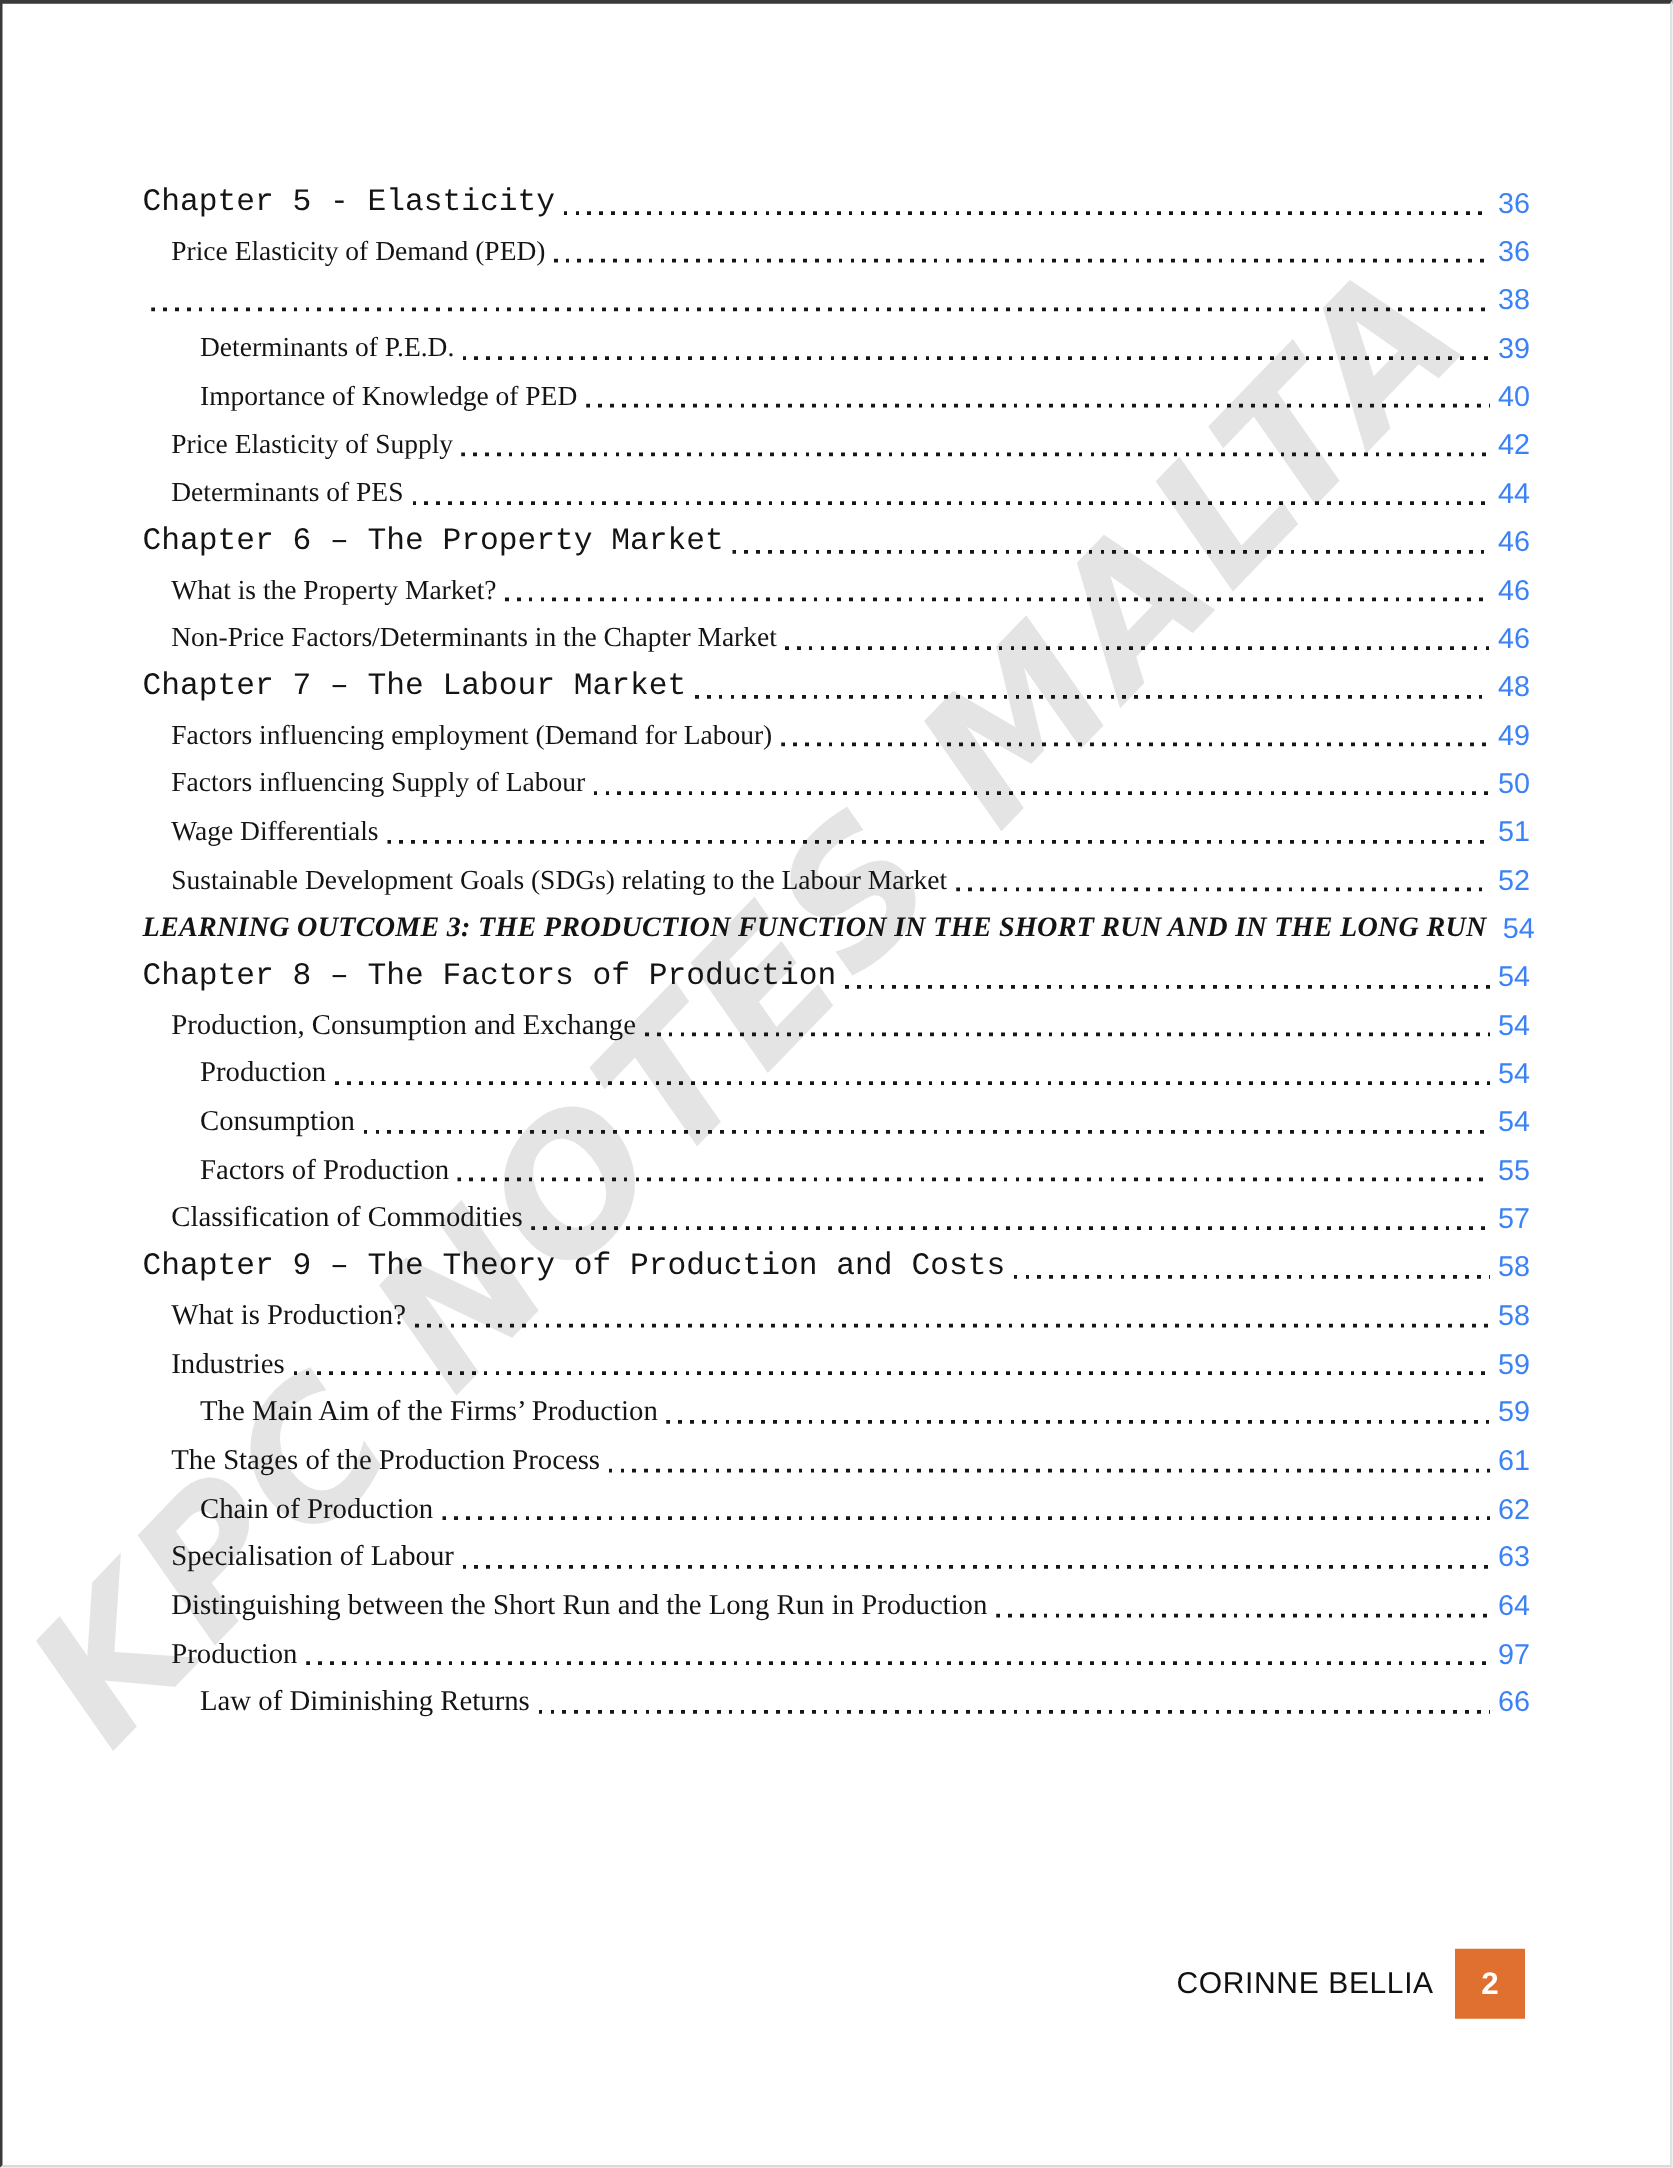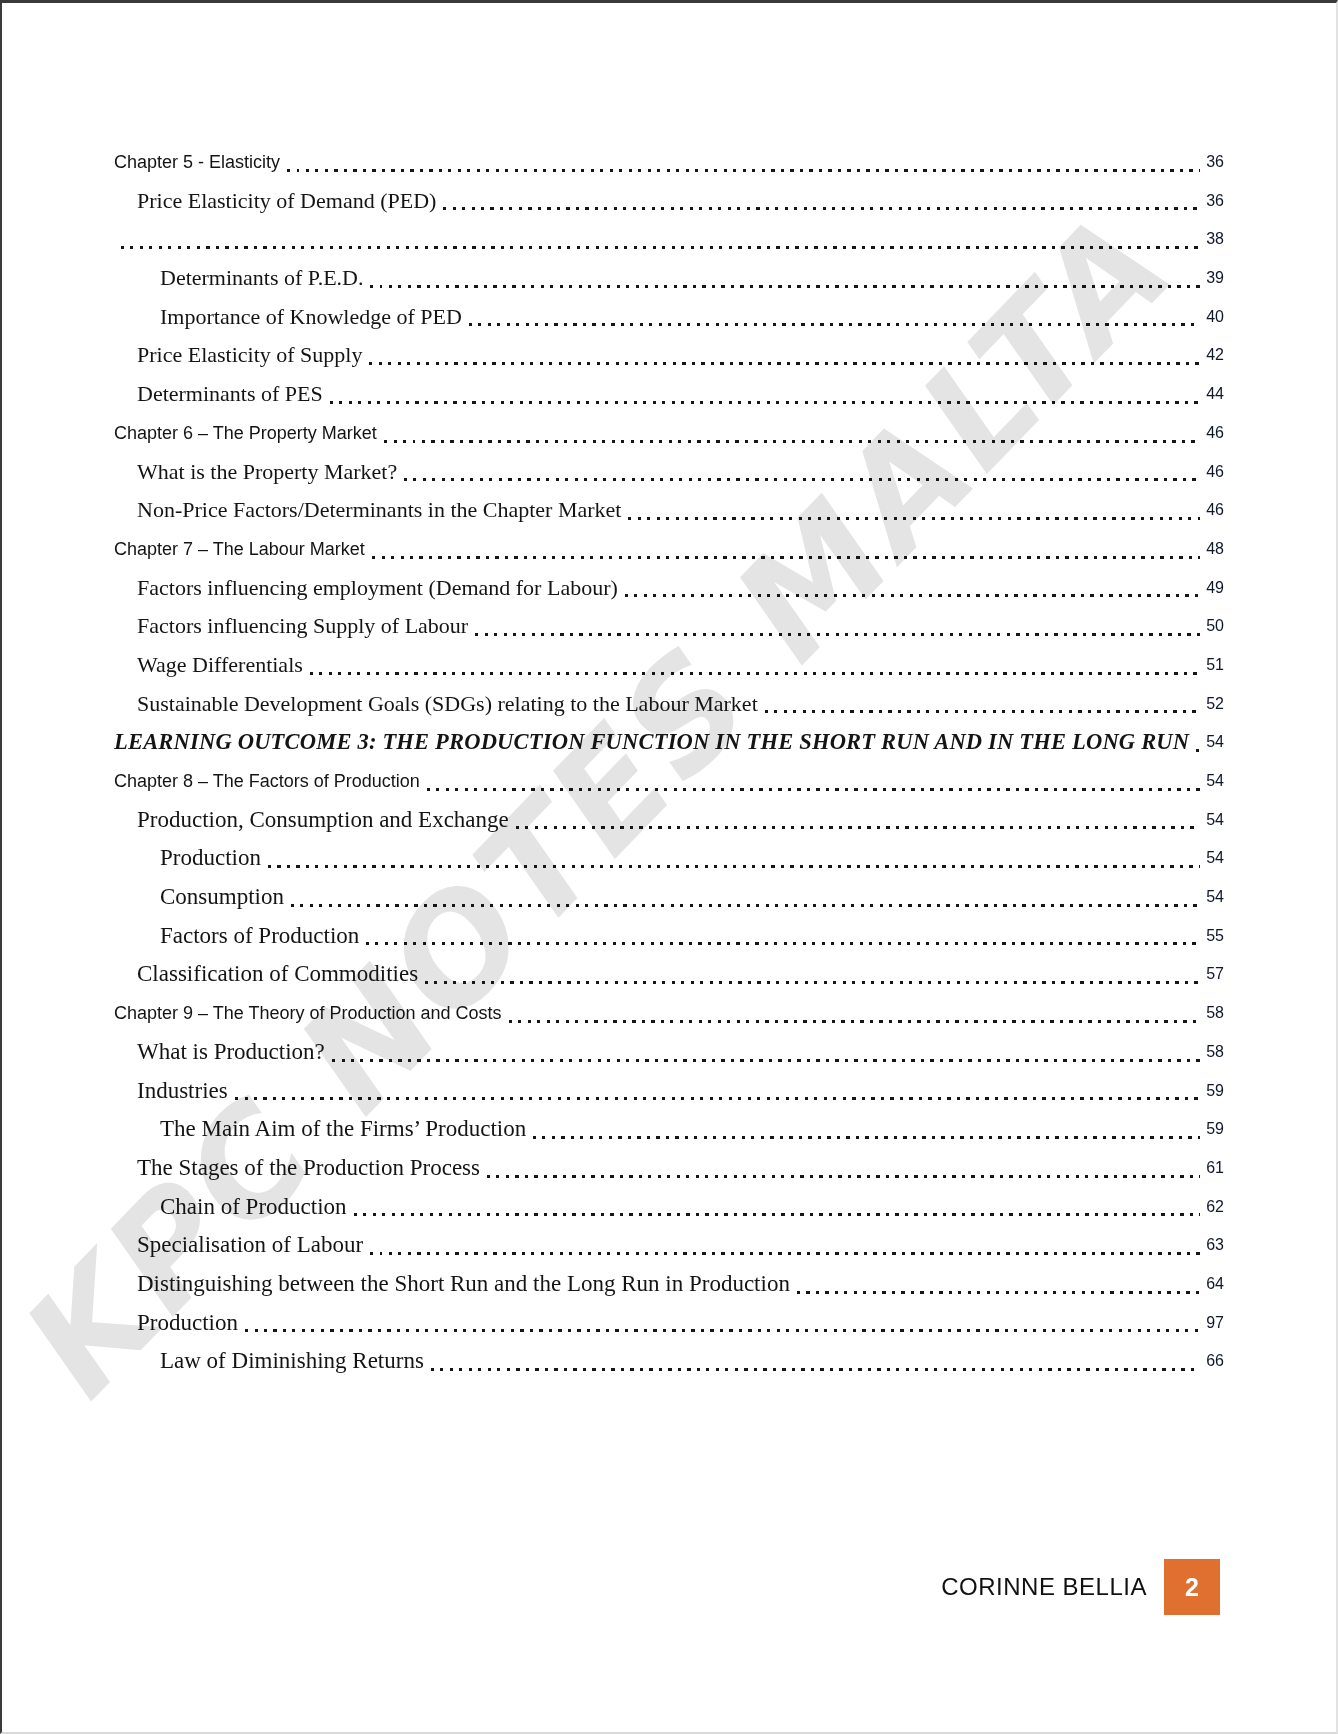--- a/index.html
+++ b/index.html
@@ -51,33 +51,33 @@
   .toc-row .dots {
     flex: 1;
     align-self: flex-end;
     height: 3px;
     margin: 0 6px 10px 7px;
     background: repeating-linear-gradient(to right, #161616 0 3px, transparent 3px 9.5px);
   }
   .toc-row .pagenum {
     line-height: 38.7px;
     font-family: "Liberation Sans", sans-serif;
-    font-size: 16px;
-    color: #0f172a;
+    font-size: 23px;
+    color: #3b82f6;
   }
 
   
   .lvl0 .title { padding-left: 0; }
   .lvl1 .title { padding-left: 23px; }
   .lvl2 .title { padding-left: 46px; }
 
   
   .f-serif .title {
-    font-family: Liberation Sans, sans-serif;
-    font-size: 18px;
+    font-family: Liberation Mono, monospace;
+    font-size: 25px;
   }
   .f-sans .title {
     font-family: Liberation Serif, serif;
     font-size: 22px;
   }
   .f-serif2 .title {
     font-family: "Liberation Serif", serif;
     font-size: 23px;
   }
   .f-serif-bold .title {

